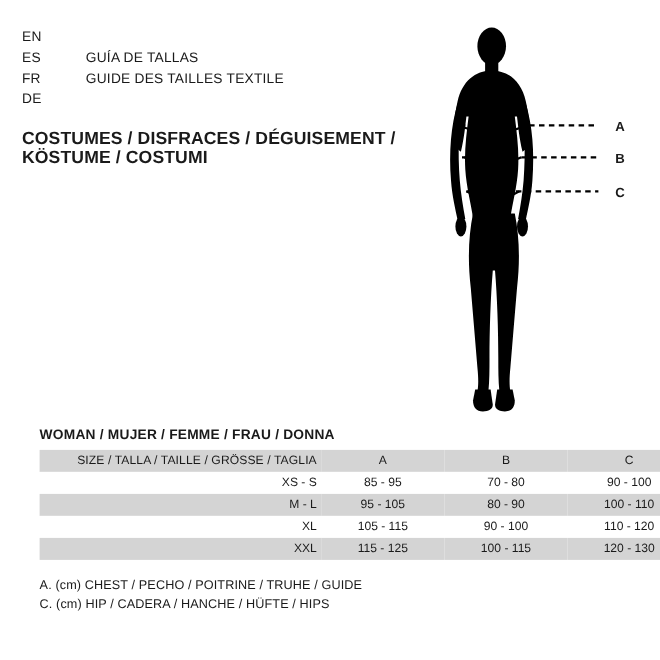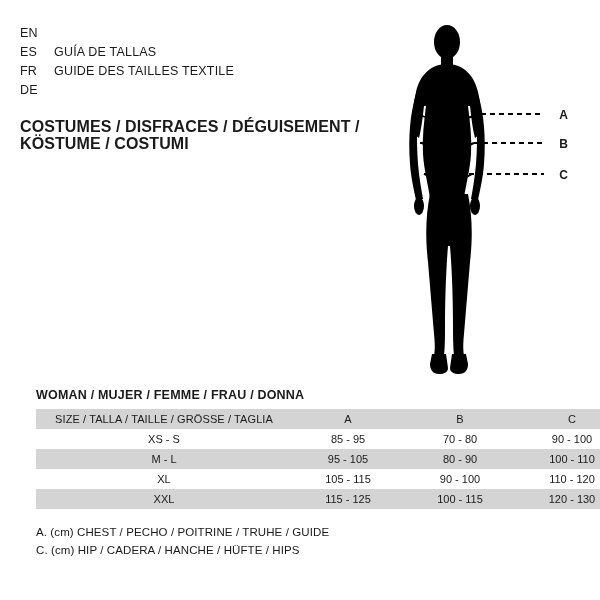--- a/index.html
+++ b/index.html
@@ -29,20 +29,21 @@
     padding: 0;
     list-style: none;
     width: 330px;
   }
   .lang-row {
     display: flex;
     align-items: baseline;
     font-size: 12.5px;
     line-height: 19px;
     letter-spacing: .2px;
+    gap: 24px;
   }
   .lang-code {
     width: 34px;
     flex: 0 0 34px;
     font-weight: 400;
   }
   .lang-text {
     flex: 1;
   }
   .header-sub {
@@ -92,21 +93,21 @@
   }
   table.size-table {
     border-collapse: collapse;
     width: 560px;
     font-size: 11px;
     table-layout: fixed;
   }
   table.size-table td, table.size-table th {
     padding: 3px 4px 3px 4px;
     font-weight: 400;
-    text-align: center;
+    text-align: right;
     line-height: 14px;
   }
   .col-size { width: 248px; }
   .col-m    { width: 104px; text-align: center !important; }
   thead tr {
     background: #d4d4d4;
   }
   thead th {
     font-size: 11px;
     letter-spacing: .1px;

